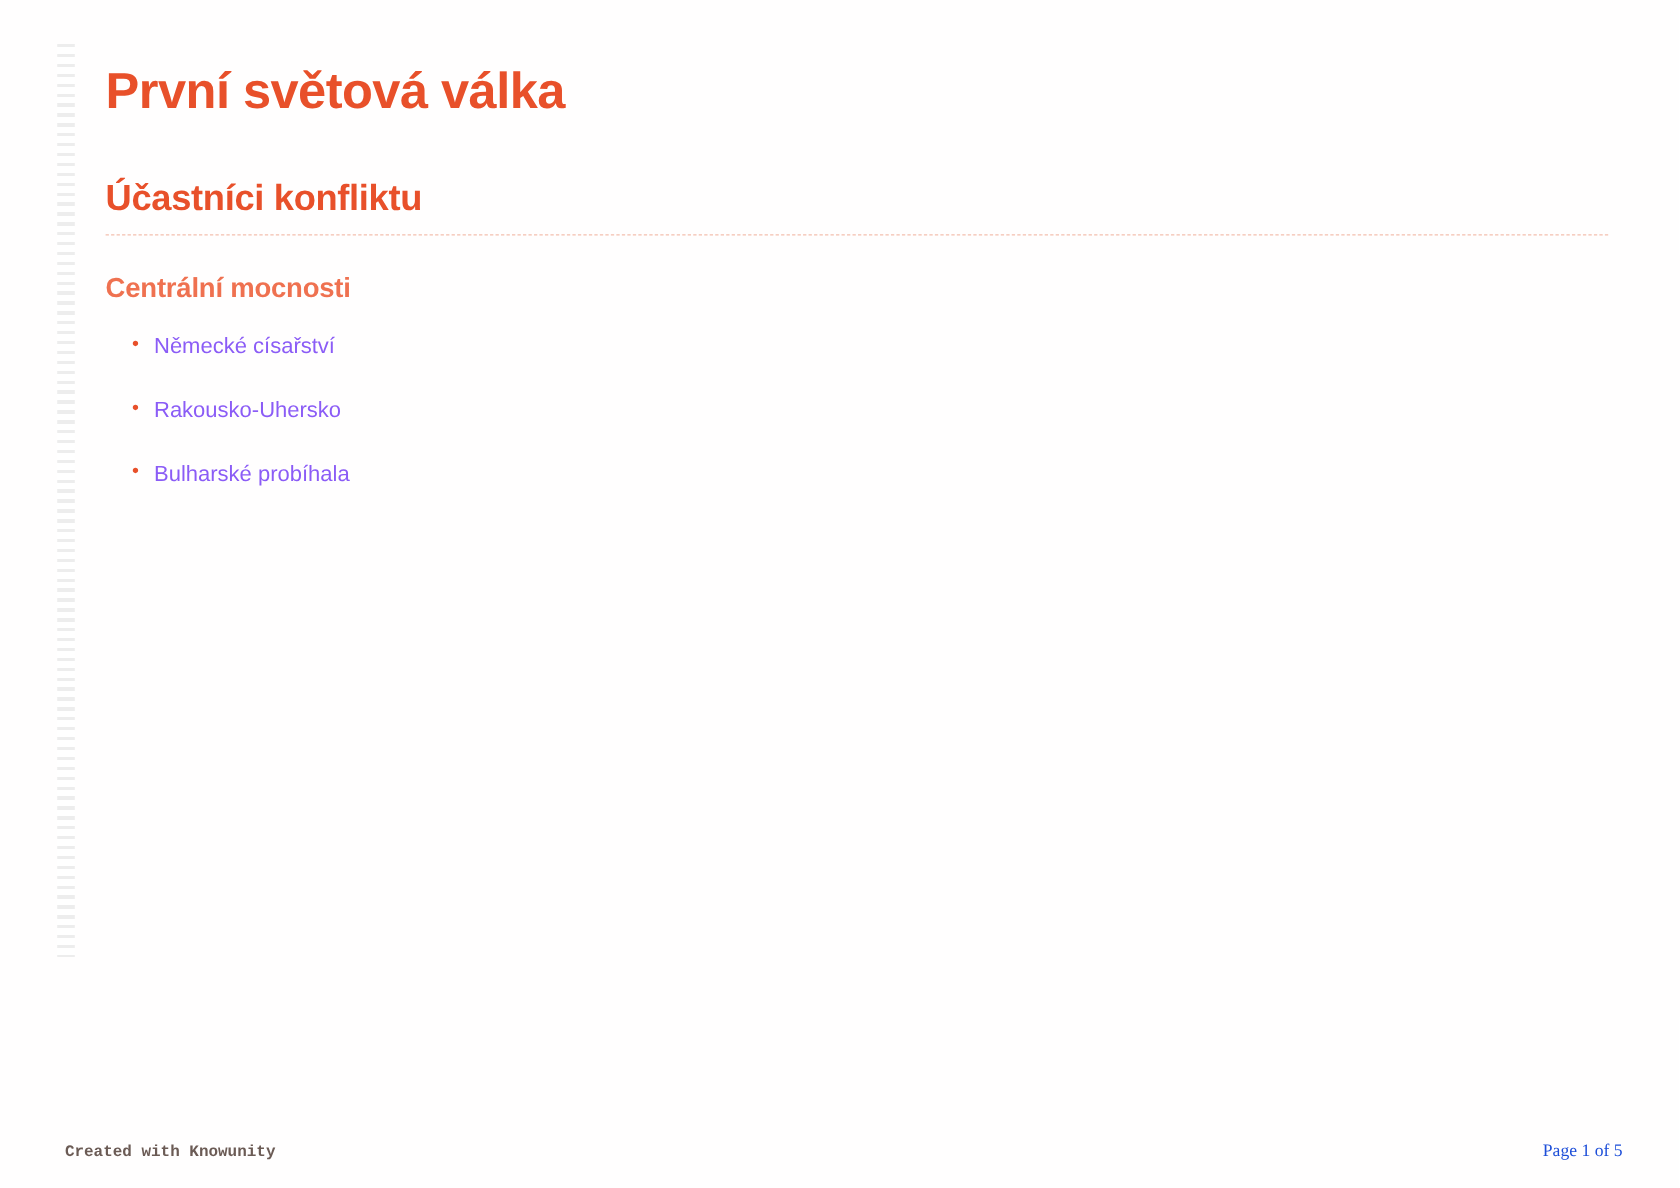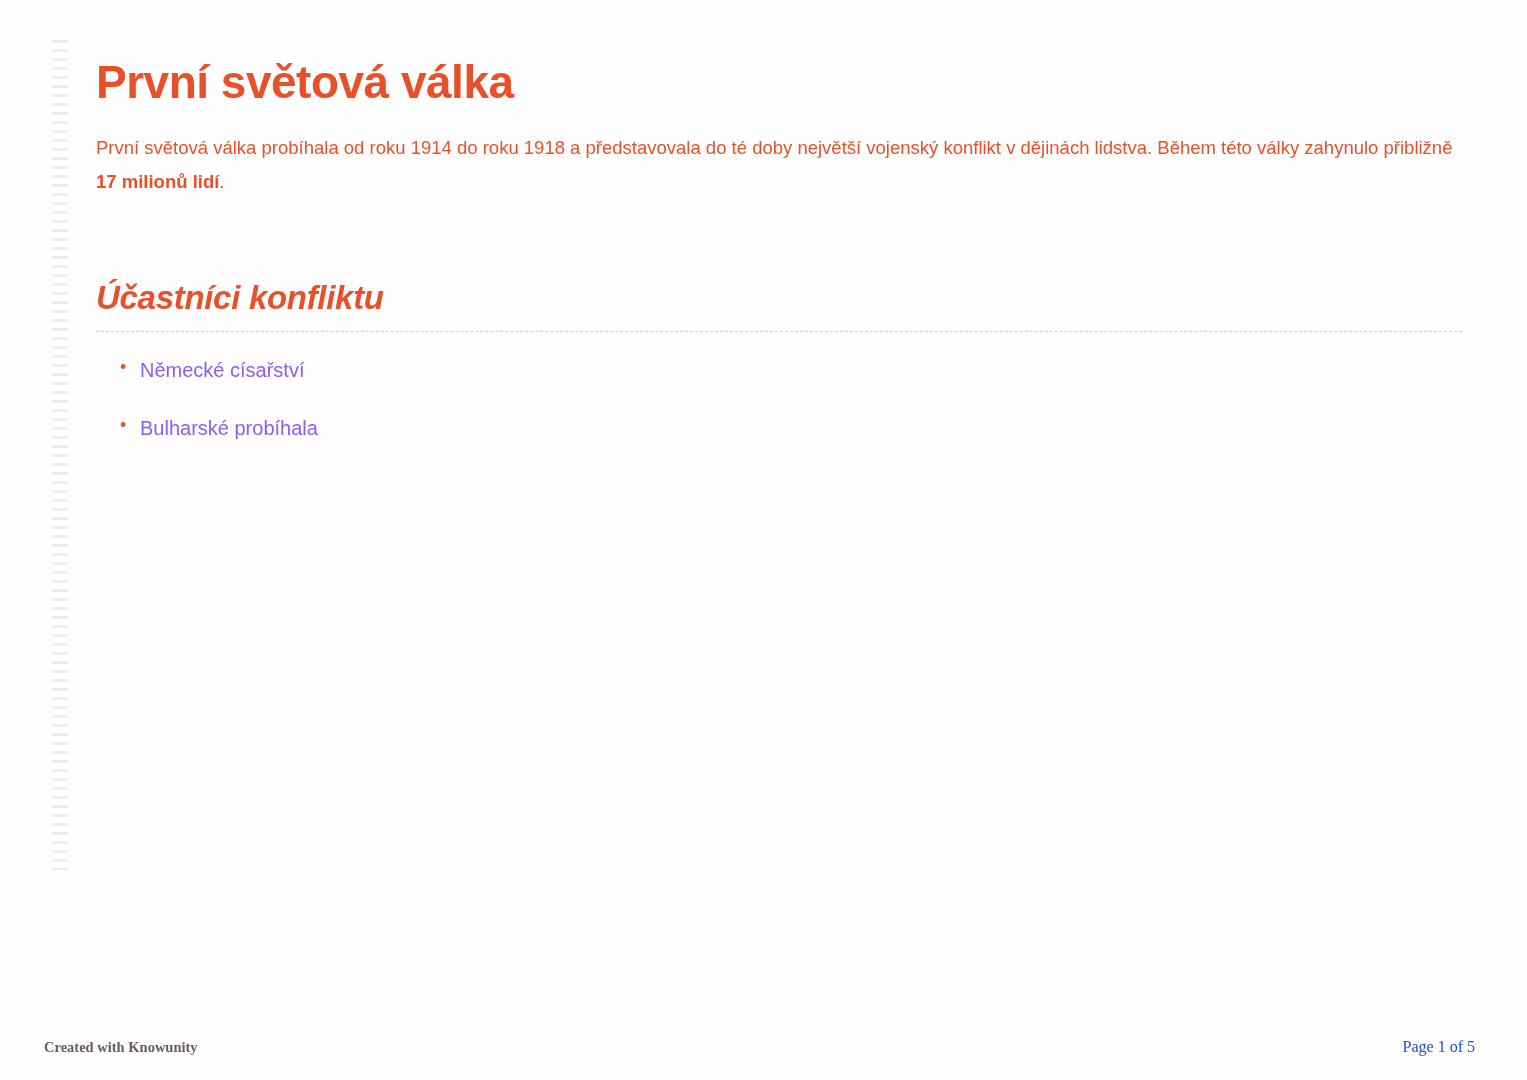--- a/index.html
+++ b/index.html
@@ -71,22 +71,21 @@
     margin: 22px 0 0 0;
     font-size: 18.5px;
     line-height: 1.85;
     color: #e8502a;
   }
   p.body-text b {
     font-weight: 700;
   }
 
   h2.section-title.second {
-    margin-top: 80px;
-    font-style: italic;
+    margin-top: 52px;
   }
 
   h3.sub-title {
     margin: 34px 0 0 0;
     font-size: 25px;
     font-weight: 700;
     color: #ef7150;
     letter-spacing: -0.2px;
   }
 
@@ -107,23 +106,23 @@
     content: "\2022";
     position: absolute;
     left: 24px;
     top: -1px;
     font-size: 18px;
     color: #e8502a;
   }
 
   .footer-left {
     position: absolute;
-    left: 44px;
+    left: 59px;
     bottom: 24px;
-    font-family: Liberation Serif, serif;
+    font-family: Liberation Mono, monospace;
     font-weight: 700;
     font-size: 14.5px;
     color: #6b5b55;
   }
   .footer-right {
     position: absolute;
     right: 52px;
     bottom: 24px;
     font-family: "Liberation Serif", serif;
     font-size: 16px;
@@ -136,28 +135,31 @@
 <div class="page">
 
   <div class="margin-strip"></div>
 
   <div class="content">
 
     <h1 class="doc-title">První světová válka</h1>
 
 
 
-    <p class="body-text"><span>První světová válka probíhala od roku 1914 do roku 1918 a představovala do té doby největší vojenský konflikt v dějinách lidstva. Během této války zahynulo přibližně </span><b>17 milionů lidí</b><span>.</span></p>
 
     <h2 class="section-title second">Účastníci konfliktu</h2>
 
+    <h3 class="sub-title">Centrální mocnosti</h3>
 
     <ul class="bullets">
       <li>
         <span>Německé císařství</span>
+      </li>
+      <li>
+        <span>Rakousko-Uhersko</span>
       </li>
       <li>
         <span>Bulharské probíhala</span>
       </li>
     </ul>
 
   </div>
 
   <div class="footer-left">Created with Knowunity</div>
 

